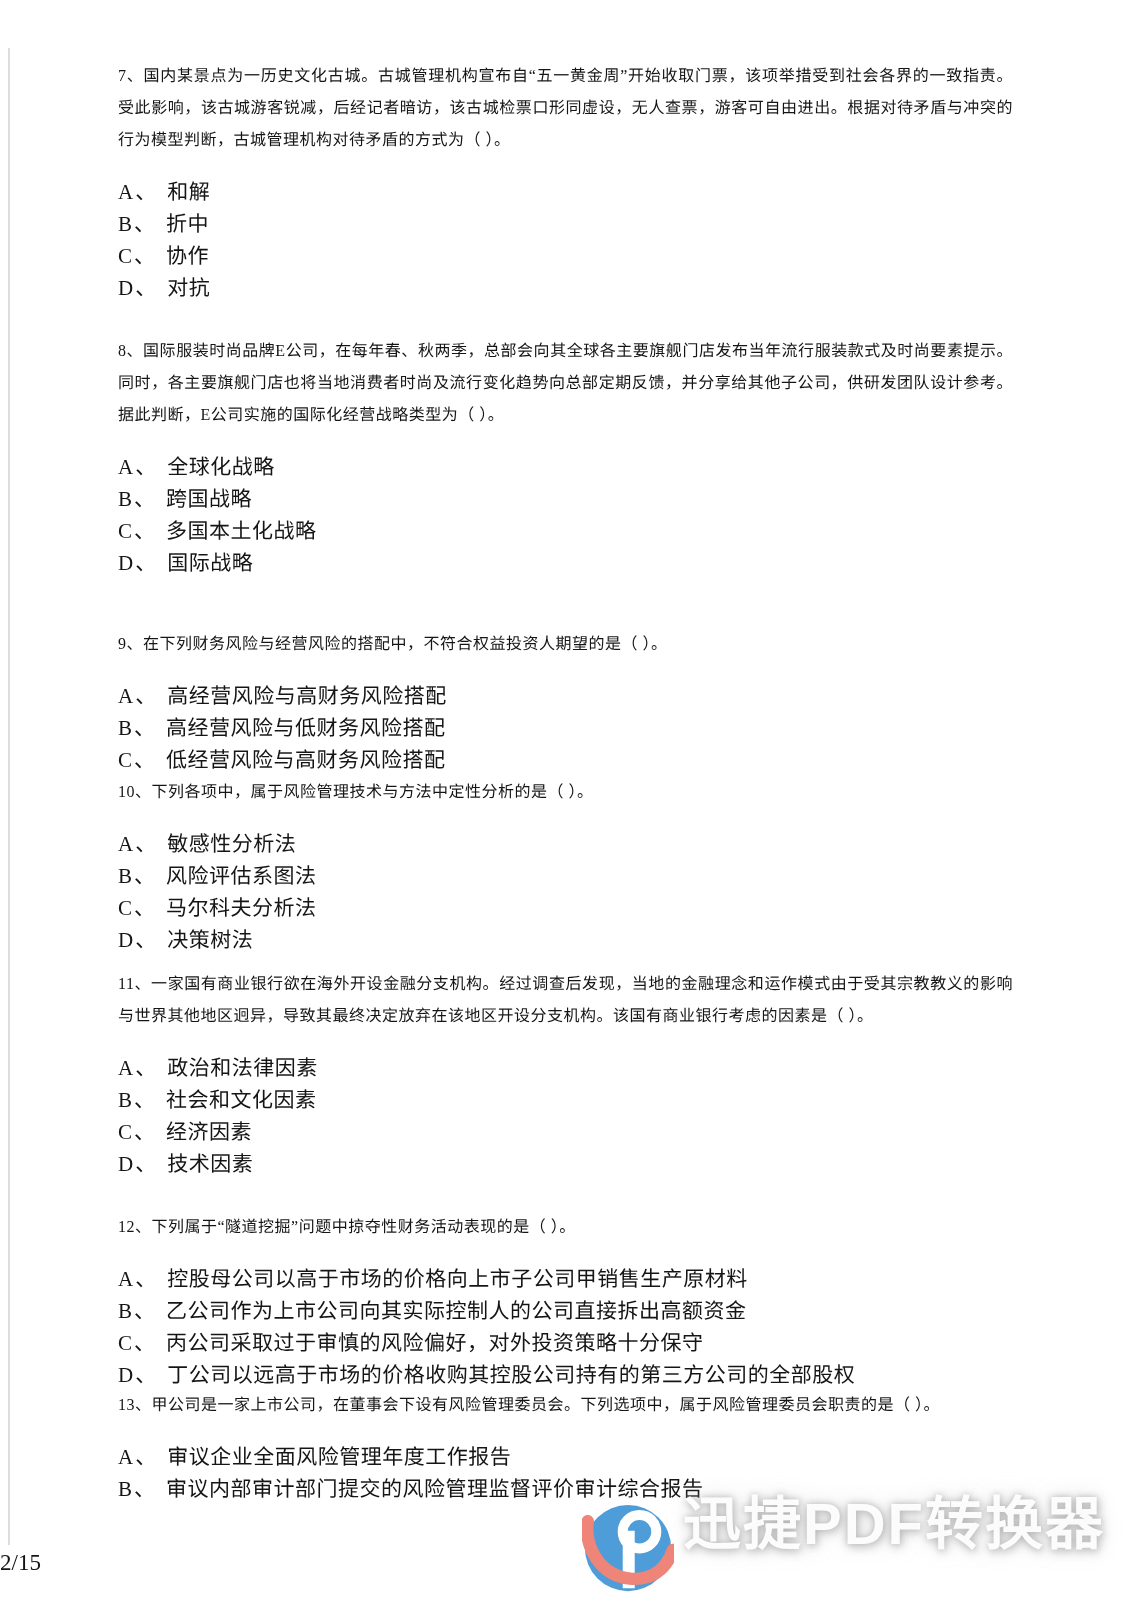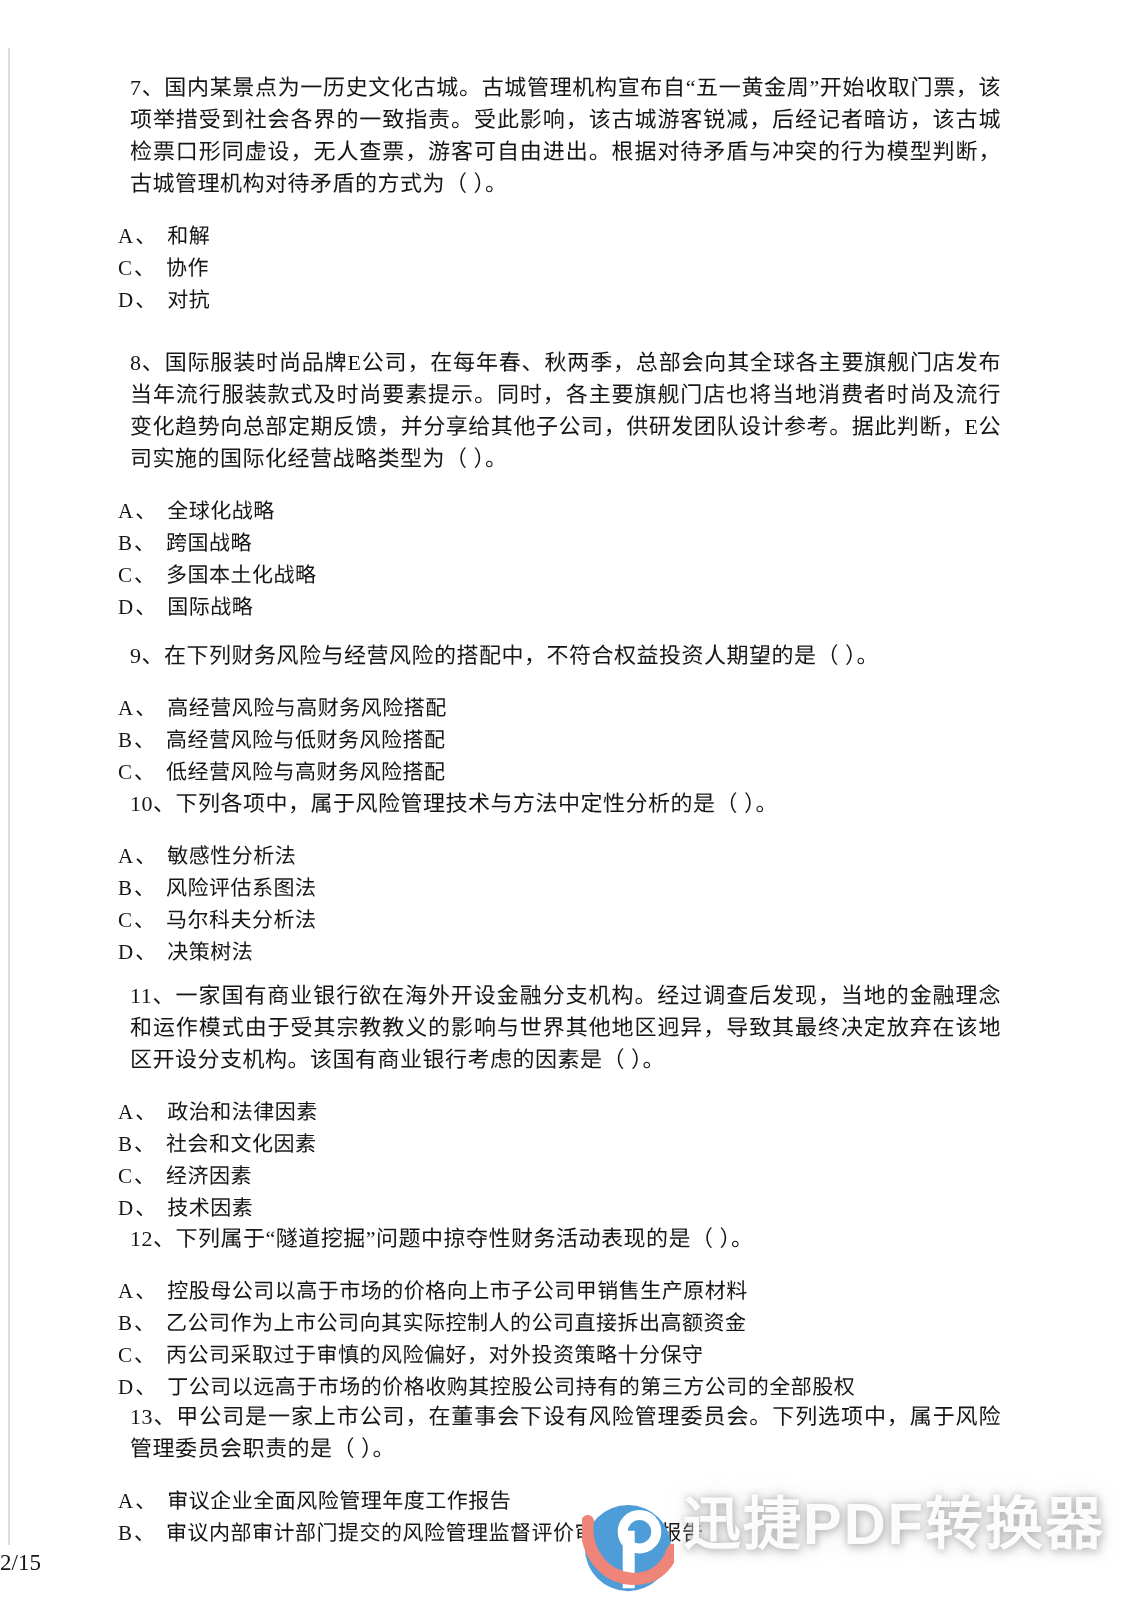--- a/index.html
+++ b/index.html
@@ -12,21 +12,21 @@
     color:#151515;
   }
   .scan-edge{
     position:absolute;left:8px;top:48px;width:2px;height:1497px;
     background:#d6d6dc;opacity:.85;
   }
   .q{
     position:absolute;left:118px;width:895px;
   }
   .stem{
-    margin:12px;font-size:22px;line-height:32px;
+    margin:0;font-size:16px;line-height:32px;
     text-align:justify;text-justify:inter-ideograph;
     letter-spacing:0.5px;
   }
   .opts{margin-top:20px;}
   .opt{font-size:21px;line-height:32px;white-space:nowrap;}
   .ol{letter-spacing:2px;}
   .ot{margin-left:9px;letter-spacing:0.5px;}
   .footer{
     position:absolute;left:0;top:1550px;width:100%;
     font-size:23px;z-index:3;
@@ -47,20 +47,21 @@
 <body>
 
 <div class="page">
 
   <div class="scan-edge"></div>
 
   <section class="q" style="top:60px">
     <p class="stem"><span>7、</span><span>国内某景点为一历史文化古城。古城管理机构宣布自“五一黄金周”开始收取门票，该项举措受到社会各界的一致指责。受此影响，该古城游客锐减，后经记者暗访，该古城检票口形同虚设，无人查票，游客可自由进出。根据对待矛盾与冲突的行为模型判断，古城管理机构对待矛盾的方式为（ ）。</span></p>
     <div class="opts">
       <div class="opt"><span class="ol">A、</span><span class="ot">和解</span></div>
+      <div class="opt"><span class="ol">B、</span><span class="ot">折中</span></div>
       <div class="opt"><span class="ol">C、</span><span class="ot">协作</span></div>
       <div class="opt"><span class="ol">D、</span><span class="ot">对抗</span></div>
     </div>
   </section>
 
   <section class="q" style="top:335px">
     <p class="stem"><span>8、</span><span>国际服装时尚品牌E公司，在每年春、秋两季，总部会向其全球各主要旗舰门店发布当年流行服装款式及时尚要素提示。同时，各主要旗舰门店也将当地消费者时尚及流行变化趋势向总部定期反馈，并分享给其他子公司，供研发团队设计参考。据此判断，E公司实施的国际化经营战略类型为（ ）。</span></p>
     <div class="opts">
       <div class="opt"><span class="ol">A、</span><span class="ot">全球化战略</span></div>
       <div class="opt"><span class="ol">B、</span><span class="ot">跨国战略</span></div>

